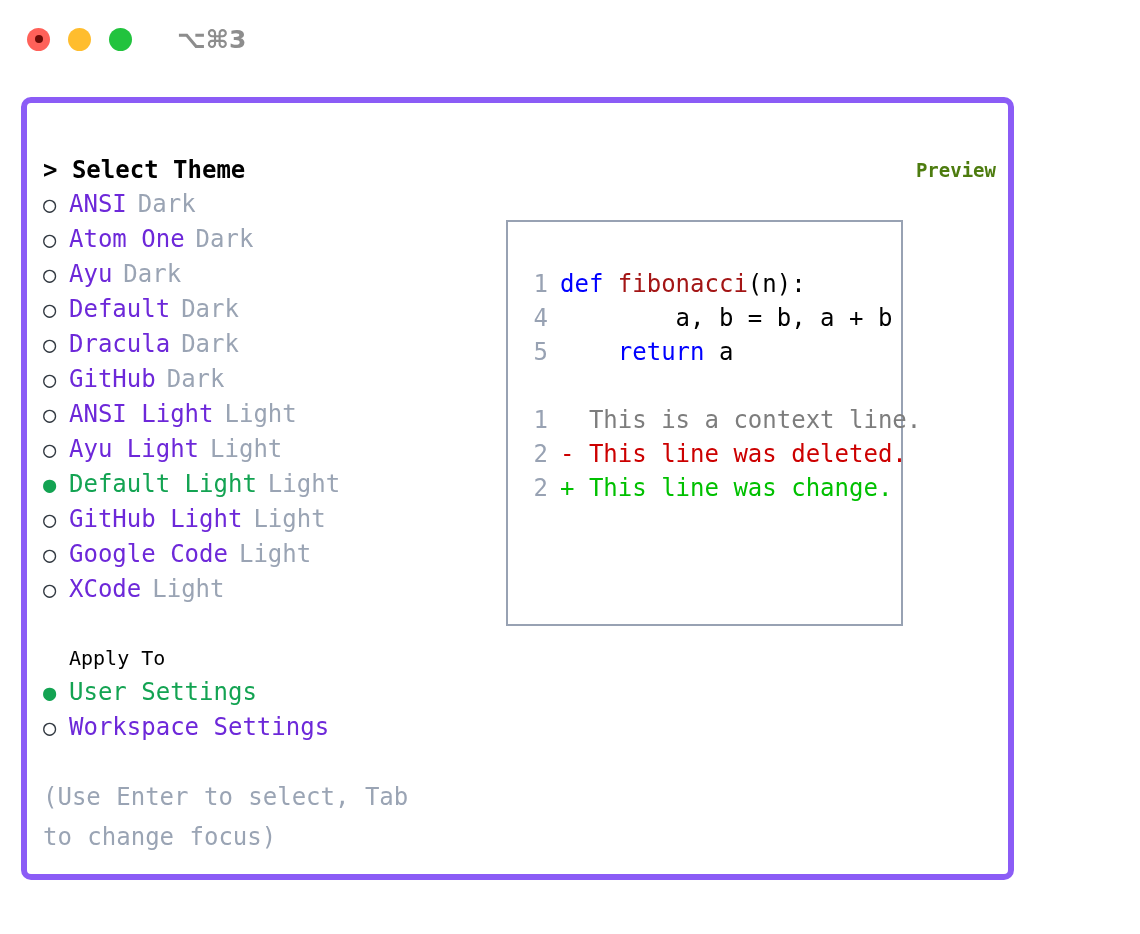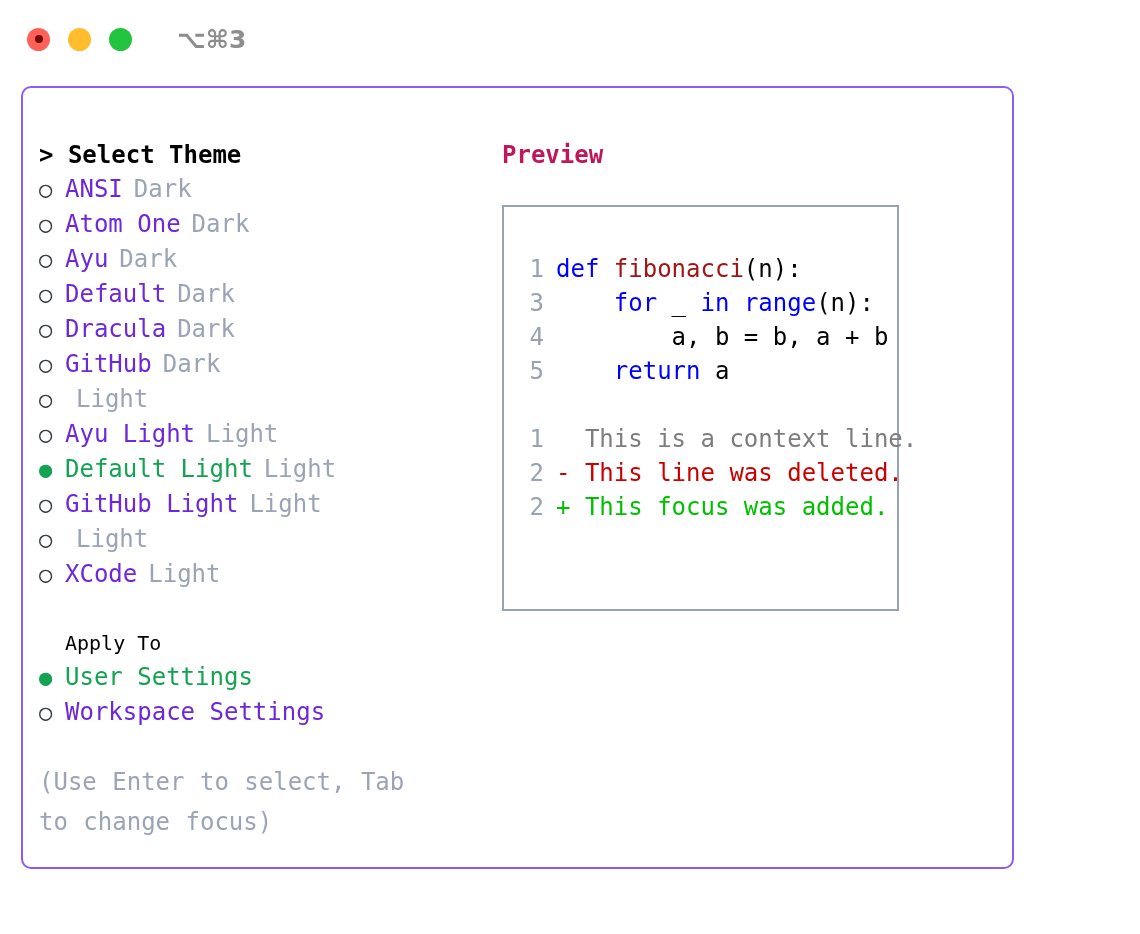--- a/index.html
+++ b/index.html
@@ -67,25 +67,25 @@
     font-size: 25px;
     font-weight: bold;
     letter-spacing: 0px;
     font-family: "DejaVu Sans", "Liberation Sans", sans-serif;
   }
 
   
   .panel {
     position: absolute;
     left: 21px;
-    top: 86px;
+    top: 97px;
     width: 993px;
     height: 783px;
     box-sizing: border-box;
-    border: 2px solid #8b5cf6;
+    border: 6px solid #8b5cf6;
     border-radius: 10px;
     background: #ffffff;
   }
 
   .panel-inner {
     position: relative;
     width: 100%;
     height: 100%;
   }
 
@@ -149,25 +149,26 @@
   }
 
   
   .right-col {
     position: absolute;
     left: 479px;
     top: 50px;
     width: 490px;
   }
   .preview-title {
-    font-size: 24px;
+    font-size: 19px;
     font-weight: bold;
-    color: #be185d;
-    line-height: 34px;
-    white-space: pre;
+    color: #4d7c0f;
+    line-height: 34px;
+    white-space: pre;
+    text-align: right;
   }
   .preview-box {
     margin-top: 33px;
     width: 397px;
     height: 406px;
     box-sizing: border-box;
     border: 2px solid #98a2b3;
     background: #ffffff;
     position: relative;
   }
@@ -217,25 +218,25 @@
 
       <div class="left-col">
         <div class="list-header">&gt; Select Theme</div>
         <div id="theme-list">
             <div class="item"><span class="marker">○</span><span class="item-label">ANSI</span><span class="item-tag">Dark</span></div>
             <div class="item"><span class="marker">○</span><span class="item-label">Atom One</span><span class="item-tag">Dark</span></div>
             <div class="item"><span class="marker">○</span><span class="item-label">Ayu</span><span class="item-tag">Dark</span></div>
             <div class="item"><span class="marker">○</span><span class="item-label">Default</span><span class="item-tag">Dark</span></div>
             <div class="item"><span class="marker">○</span><span class="item-label">Dracula</span><span class="item-tag">Dark</span></div>
             <div class="item"><span class="marker">○</span><span class="item-label">GitHub</span><span class="item-tag">Dark</span></div>
-            <div class="item"><span class="marker">○</span><span class="item-tag">Light</span></div>
+            <div class="item"><span class="marker">○</span><span class="item-label">ANSI Light</span><span class="item-tag">Light</span></div>
             <div class="item"><span class="marker">○</span><span class="item-label">Ayu Light</span><span class="item-tag">Light</span></div>
             <div class="item selected"><span class="marker">●</span><span class="item-label">Default Light</span><span class="item-tag">Light</span></div>
             <div class="item"><span class="marker">○</span><span class="item-label">GitHub Light</span><span class="item-tag">Light</span></div>
-            <div class="item"><span class="marker">○</span><span class="item-tag">Light</span></div>
+            <div class="item"><span class="marker">○</span><span class="item-label">Google Code</span><span class="item-tag">Light</span></div>
             <div class="item"><span class="marker">○</span><span class="item-label">XCode</span><span class="item-tag">Light</span></div>
           </div>
 
         <div class="spacer-32"></div>
 
         <div class="section-heading">Apply To</div>
         <div id="apply-list">
             <div class="item selected"><span class="marker">●</span><span class="item-label">User Settings</span></div>
             <div class="item"><span class="marker">○</span><span class="item-label">Workspace Settings</span></div>
           </div>
@@ -244,29 +245,28 @@
 
         <div class="hint">(Use Enter to select, Tab to change focus)</div>
       </div>
 
       <div class="right-col">
         <div class="preview-title">Preview</div>
         <div class="preview-box">
           <div class="code-area">
             <div id="code-lines">
                 <div class="code-line"><span class="ln">1</span><span class="kw">def </span><span class="fn">fibonacci</span><span class="plain">(n):</span></div>
-                <div class="code-line"><span class="ln">3</span><span class="plain">    </span><span class="kw">for</span><span class="plain"> _ </span><span class="kw">in</span><span class="plain"> </span><span class="kw">range</span><span class="plain">(n):</span></div>
                 <div class="code-line"><span class="ln">4</span><span class="plain">        a, b = b, a + b</span></div>
                 <div class="code-line"><span class="ln">5</span><span class="plain">    </span><span class="kw">return</span><span class="plain"> a</span></div>
               </div>
             <div class="blank-line"></div>
             <div id="diff-lines">
                 <div class="code-line"><span class="ln">1</span><span class="ctx"> </span><span class="ctx"> This is a context line.</span></div>
                 <div class="code-line"><span class="ln">2</span><span class="del">-</span><span class="del"> This line was deleted.</span></div>
-                <div class="code-line"><span class="ln">2</span><span class="add">+</span><span class="add"> This focus was added.</span></div>
+                <div class="code-line"><span class="ln">2</span><span class="add">+</span><span class="add"> This line was change.</span></div>
               </div>
           </div>
         </div>
       </div>
 
     </div>
   </div>
 </div>
 
 </body></html>

